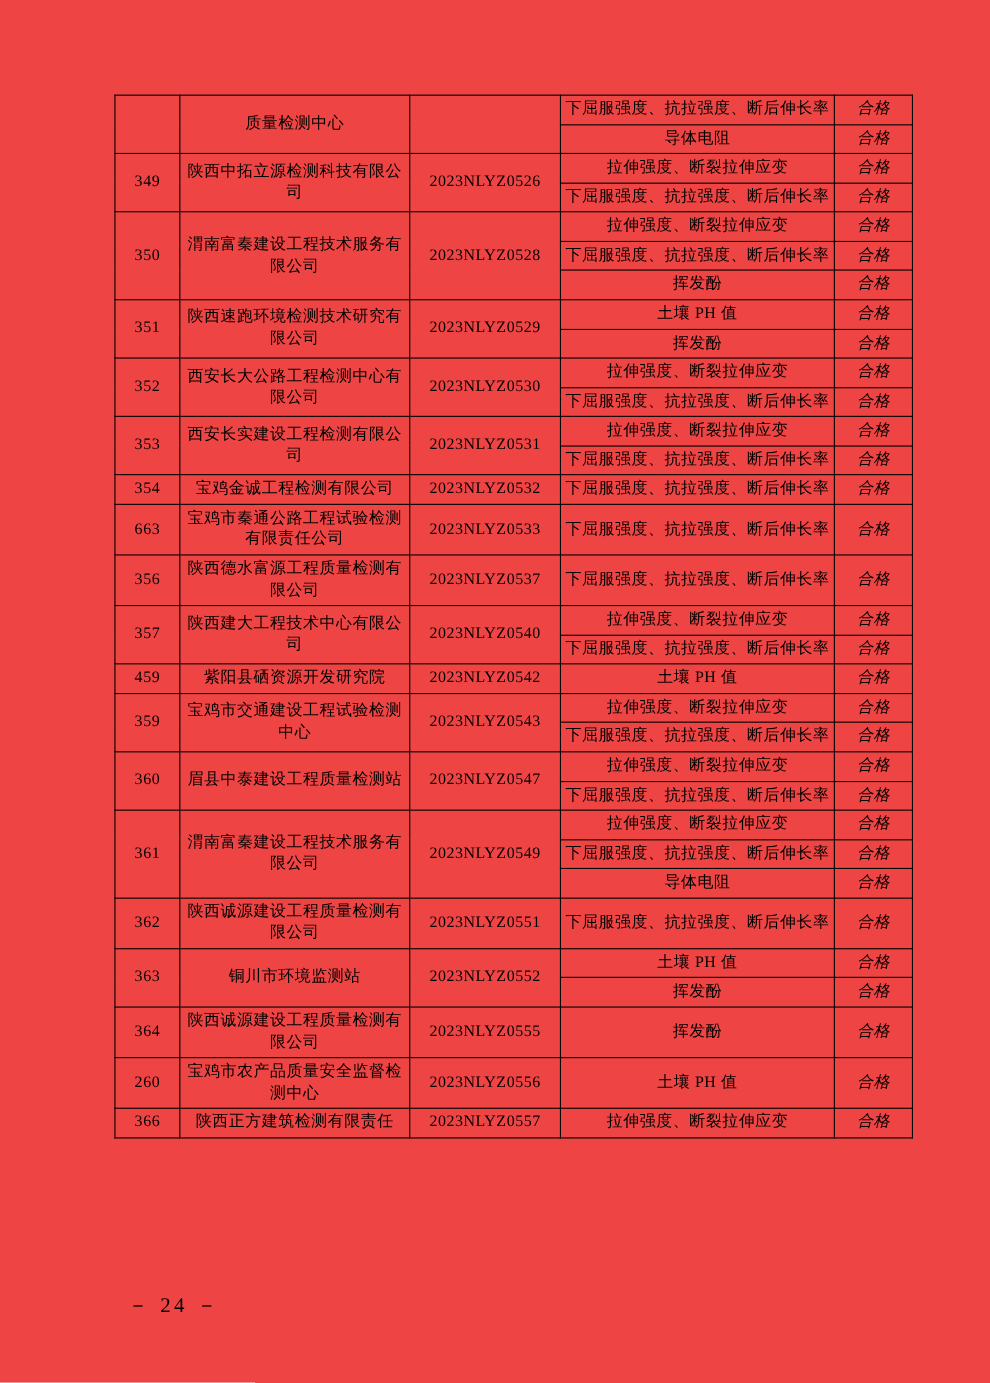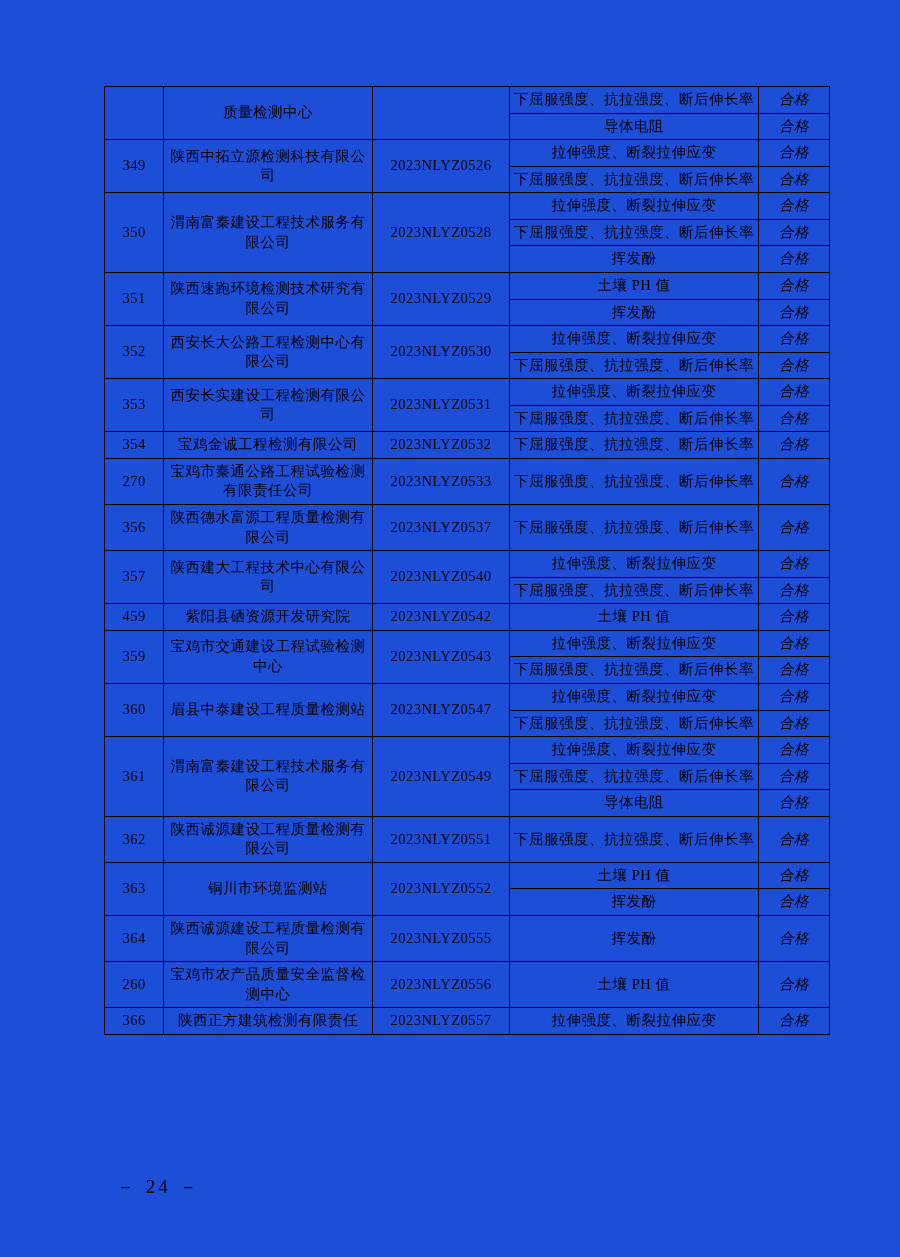--- a/index.html
+++ b/index.html
@@ -12,21 +12,21 @@
     height: 1257px;
     font-family: "Liberation Serif", serif;
     color: #000000;
     position: relative;
   }
   .page {
     position: absolute;
     left: 0; top: 0;
     width: 900px;
     height: 1257px;
-    background: #1d4ed8;
+    background: #ef4444;
     overflow: hidden;
   }
   .table-wrap {
     position: absolute;
     left: 104px;
     top: 86px;
     width: 700px;
   }
   table.doc-table {
     border-collapse: collapse;
@@ -162,21 +162,21 @@
             <td class="col-result">合格</td>
           </tr>
           <tr>
             <td class="col-no" rowspan="1">354</td>
             <td class="col-name" rowspan="1">宝鸡金诚工程检测有限公司</td>
             <td class="col-code" rowspan="1">2023NLYZ0532</td>
             <td class="col-item">下屈服强度、抗拉强度、断后伸长率</td>
             <td class="col-result">合格</td>
           </tr>
           <tr>
-            <td class="col-no" rowspan="1">270</td>
+            <td class="col-no" rowspan="1">663</td>
             <td class="col-name" rowspan="1">宝鸡市秦通公路工程试验检测有限责任公司</td>
             <td class="col-code" rowspan="1">2023NLYZ0533</td>
             <td class="col-item">下屈服强度、抗拉强度、断后伸长率</td>
             <td class="col-result">合格</td>
           </tr>
           <tr>
             <td class="col-no" rowspan="1">356</td>
             <td class="col-name" rowspan="1">陕西德水富源工程质量检测有限公司</td>
             <td class="col-code" rowspan="1">2023NLYZ0537</td>
             <td class="col-item">下屈服强度、抗拉强度、断后伸长率</td>

